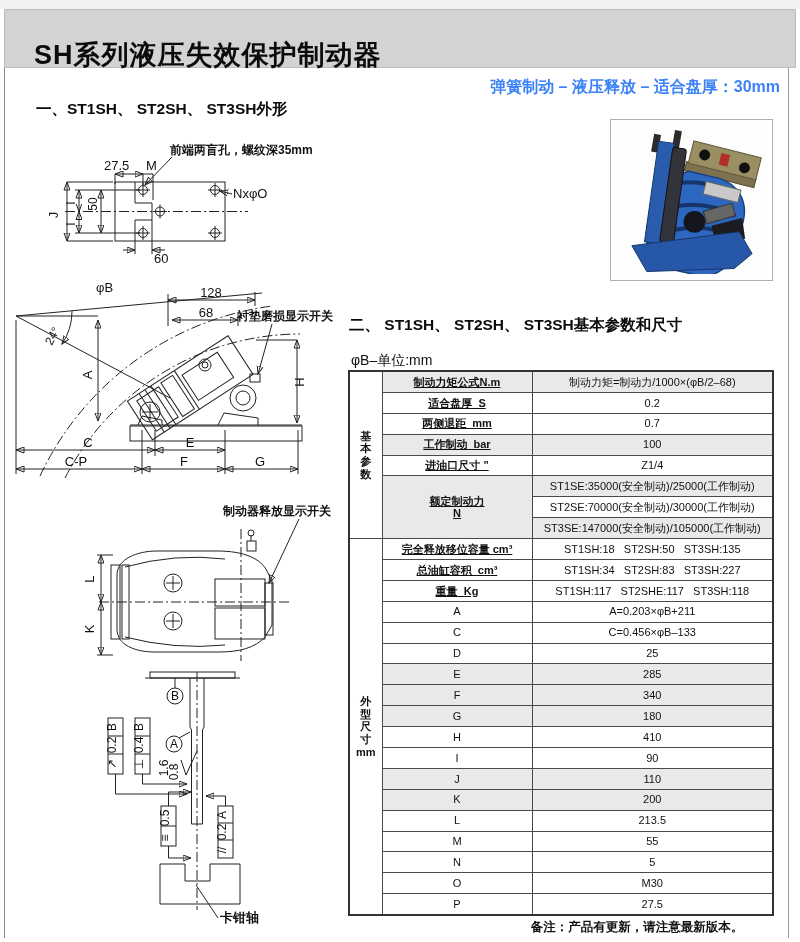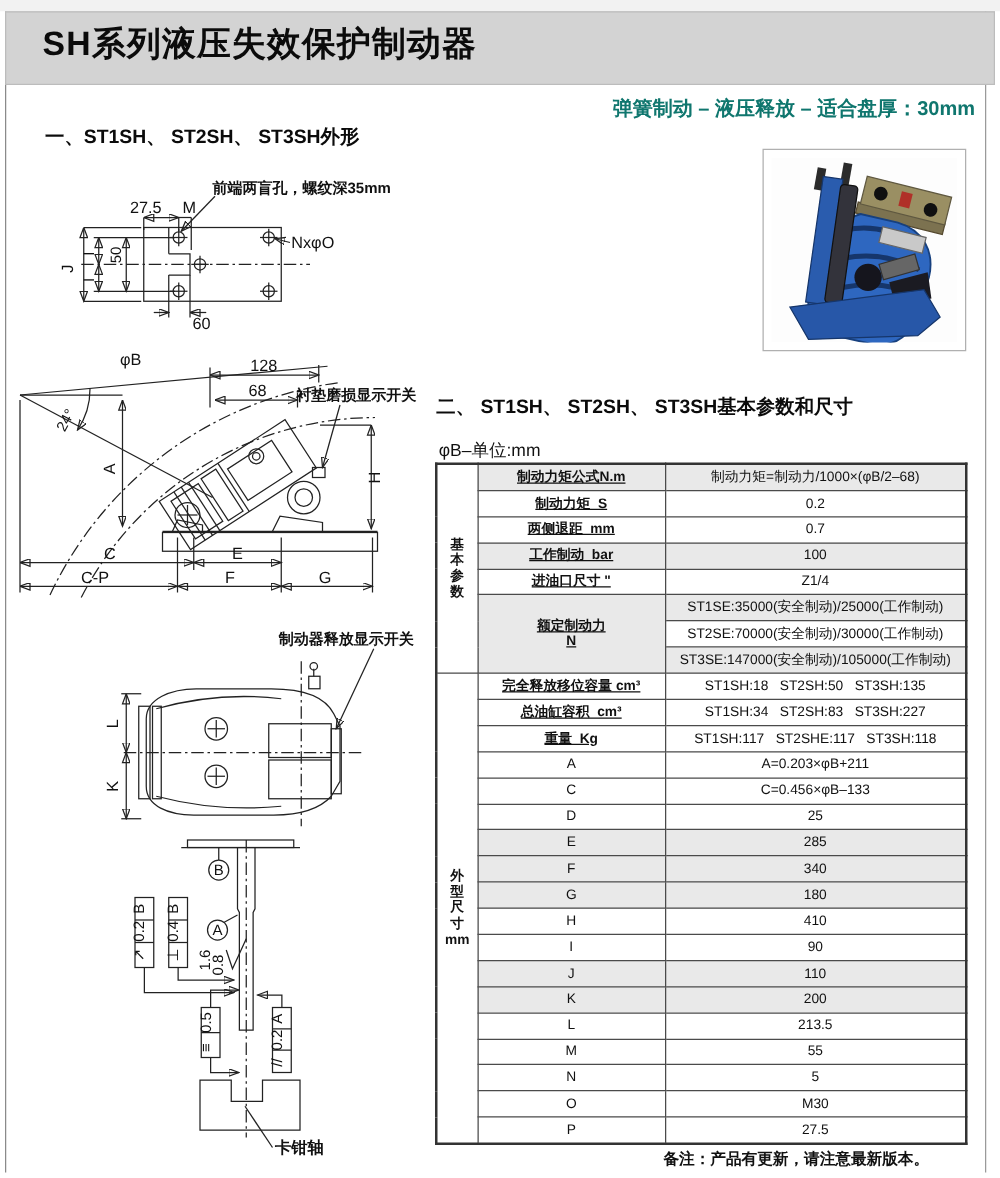--- a/index.html
+++ b/index.html
@@ -1,22 +1,22 @@
 <!DOCTYPE html>
 <html><head>
 <meta charset="utf-8">
 <style>
   html,body{margin:0;padding:0;background:#ffffff;}
   body{width:800px;height:942px;position:relative;font-family:"Liberation Sans",sans-serif;color:#111;overflow:hidden;}
   .abs{position:absolute;}
   .top-strip{left:0;top:0;width:800px;height:9px;background:#f2f2f2;}
   .page-frame{left:4px;top:9px;width:783px;height:929px;border-left:1px solid #8a8a8a;border-right:1px solid #9a9a9a;}
   .banner{left:4px;top:9px;width:792px;height:59px;background:#d3d3d3;border:1px solid #bcbcbc;box-sizing:border-box;}
-  .page-title{left:34px;top:6px;height:59px;line-height:59px;font-size:27px;font-weight:bold;letter-spacing:1px;color:#0b0b0b;}
-  .subtitle{top:77px;right:20px;font-size:16px;font-weight:bold;color:#0f766e;}
+  .page-title{left:34px;top:26px;height:59px;line-height:59px;font-size:27px;font-weight:bold;letter-spacing:1px;color:#0b0b0b;}
+  .subtitle{top:77px;right:20px;font-size:16px;font-weight:bold;color:#3b82f6;}
   .sec-heading{font-size:15.5px;font-weight:bold;color:#0b0b0b;}
   .sec1{left:36px;top:99px;text-align:right;}
   .sec2{left:349px;top:315px;}
   .unit-note{left:351px;top:352px;font-size:14px;}
   .photo-box{left:610px;top:119px;width:163px;height:162px;background:#fff;border:1px solid #b0b0b0;box-sizing:border-box;}
   .photo-box svg{margin:6px;}
   svg.draw{overflow:visible;}
   svg.draw line, svg.draw path, svg.draw rect, svg.draw circle, svg.draw polyline{stroke:#222;stroke-width:1;fill:none;}
   svg.draw text{fill:#111;stroke:none;font-family:"Liberation Sans",sans-serif;}
   .dimtxt{font-size:12px;}
@@ -313,21 +313,21 @@
   <tbody id="params-body">
       <tr class="shade">
         <td class="gcell" rowspan="8">基
 本
 参
 数</td>
         <td class="ncell-b">制动力矩公式N.m</td>
         <td class="vcell">制动力矩=制动力/1000×(φB/2–68)</td>
       </tr>
       <tr>
-        <td class="ncell-b">制动力矩  S</td>
+        <td class="ncell-b">适合盘厚  S</td>
         <td class="vcell">0.2</td>
       </tr>
       <tr>
         <td class="ncell-b">两侧退距  mm</td>
         <td class="vcell">0.7</td>
       </tr>
       <tr class="shade">
         <td class="ncell-b">工作制动  bar</td>
         <td class="vcell">100</td>
       </tr>

